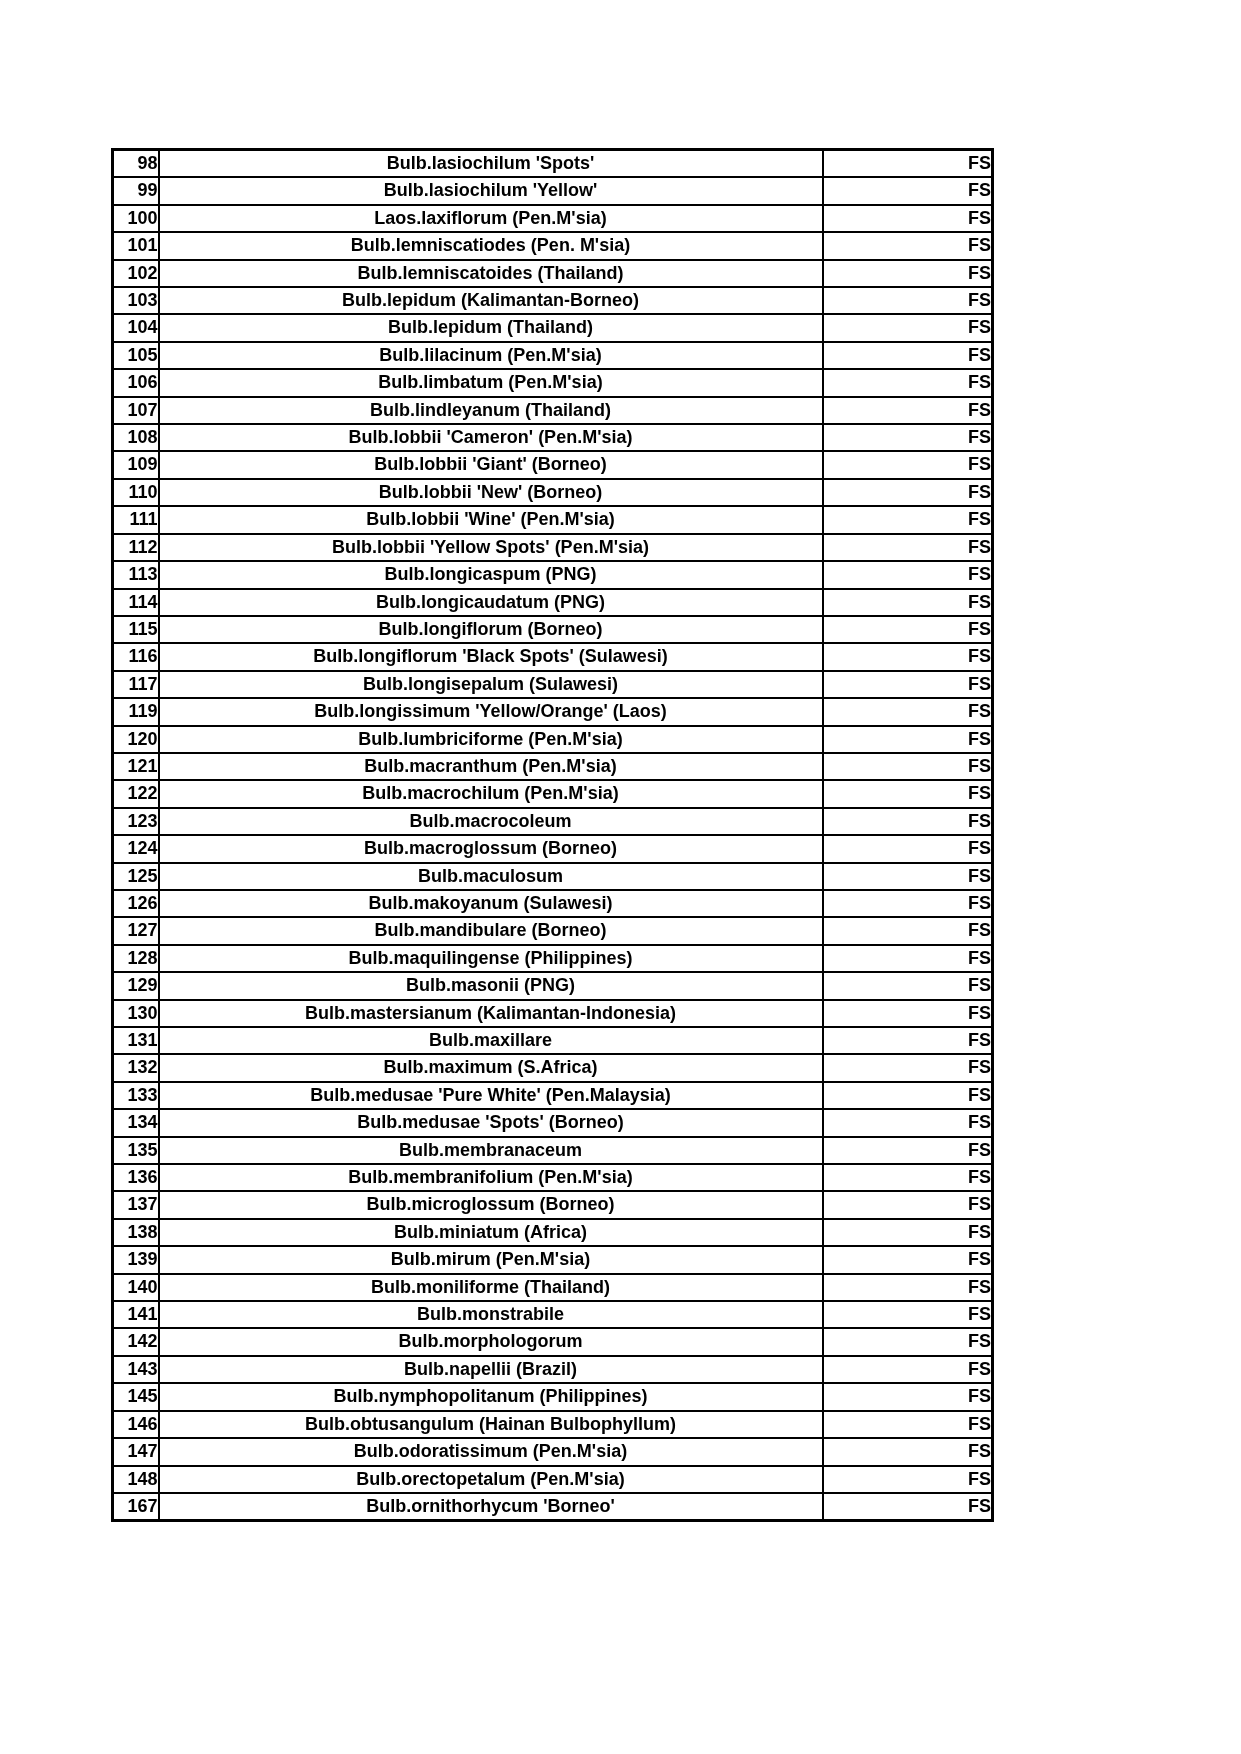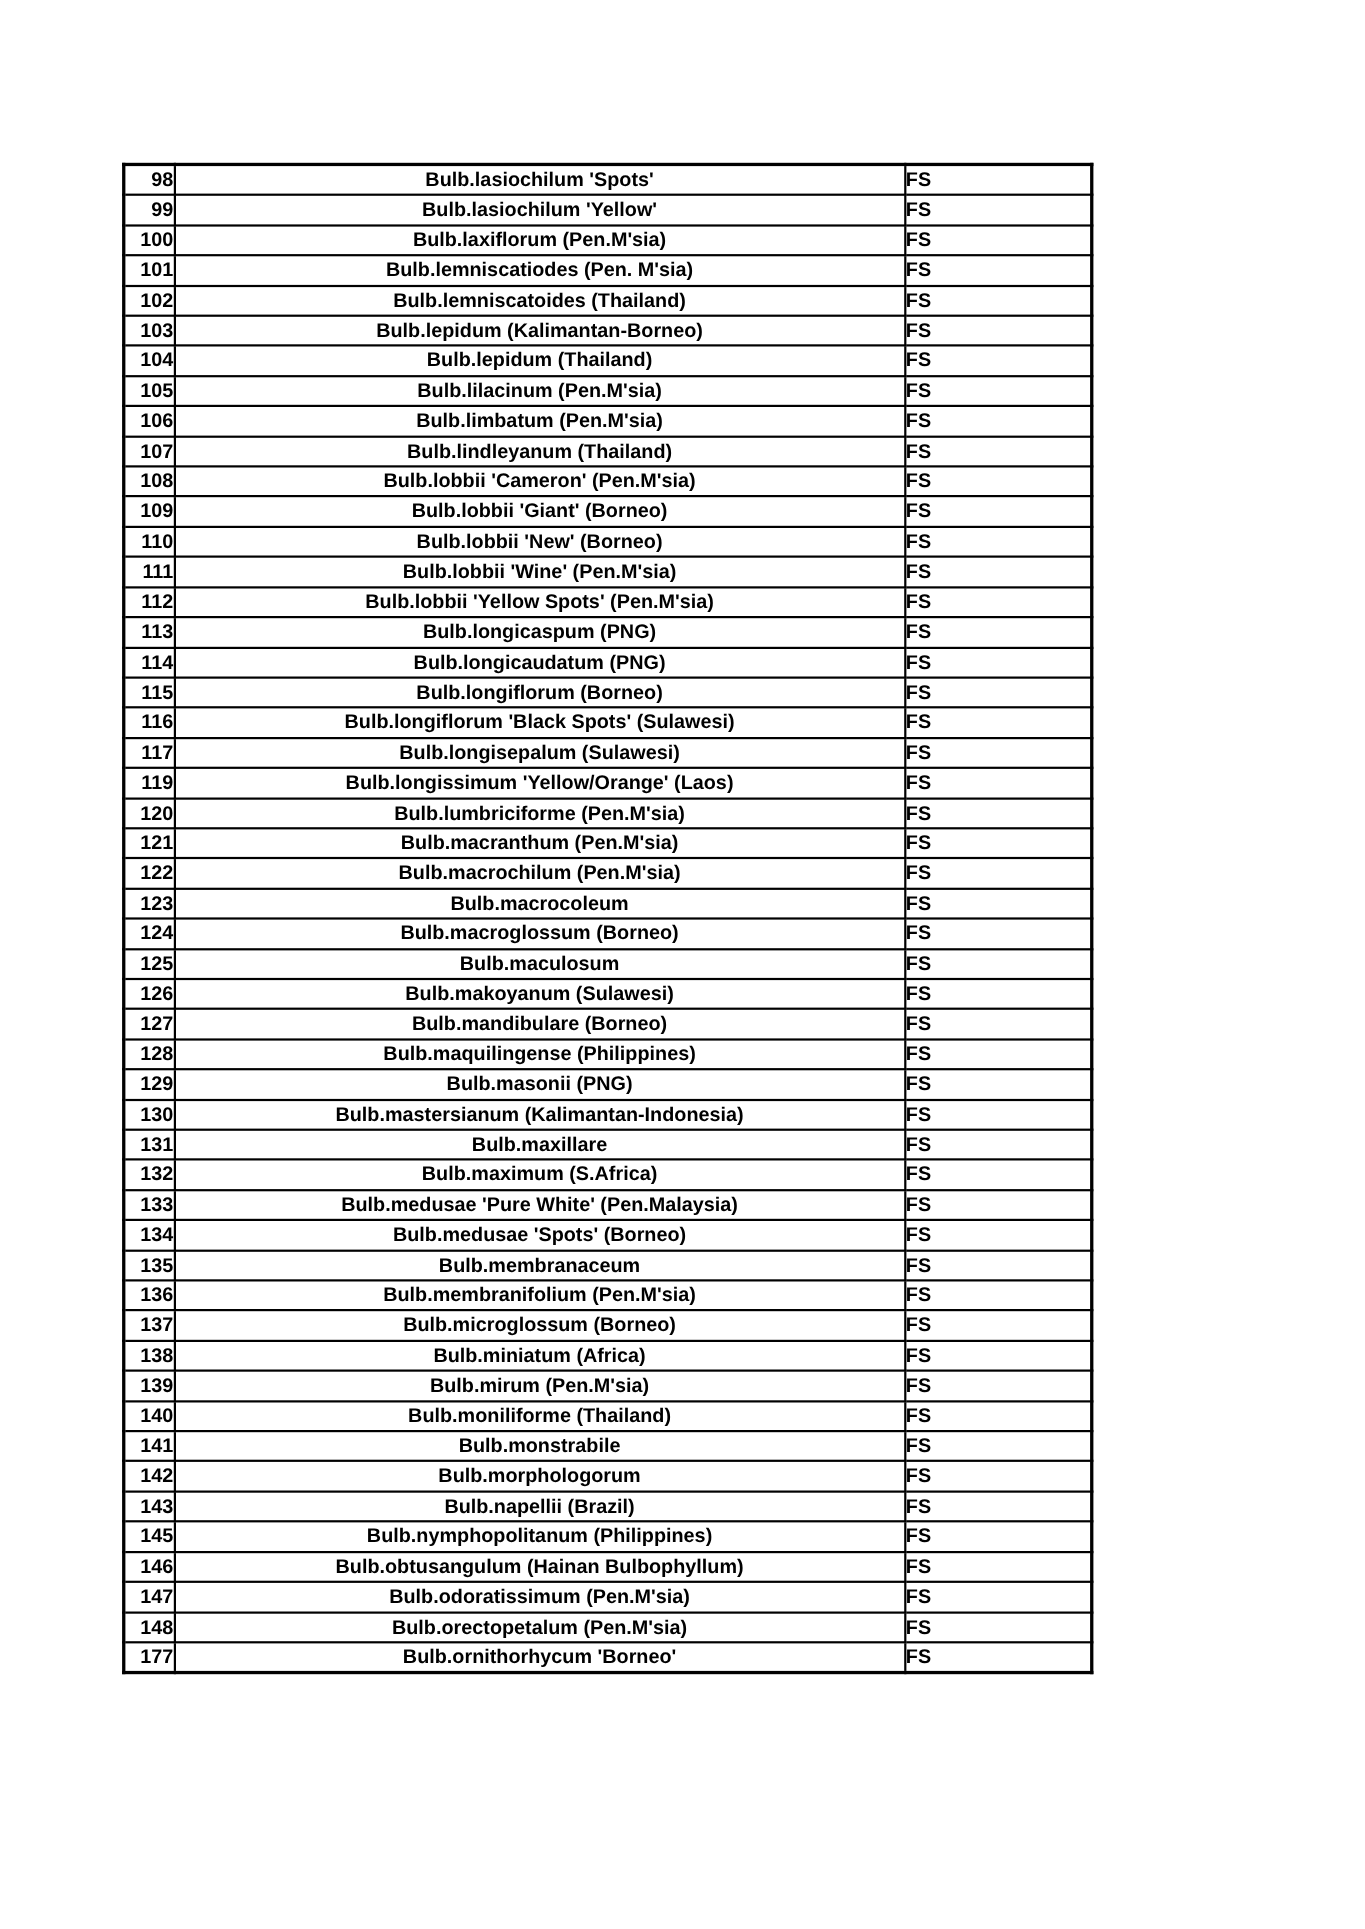--- a/index.html
+++ b/index.html
@@ -39,21 +39,21 @@
   td.num {
     text-align: right;
     padding-right: 5px;
     border-right-width: 3px;
   }
   td.name {
     text-align: center;
     padding-left: 6px;
   }
   td.fs {
-    text-align: left;
+    text-align: right;
   }
 </style>
 </head>
 <body>
 
 <div class="sheet">
   <table class="plant-table">
     <colgroup>
       <col style="width:46px">
       <col style="width:664px">
@@ -65,21 +65,21 @@
     <td class="name">Bulb.lasiochilum 'Spots'</td>
     <td class="fs">FS</td>
   </tr>
         <tr>
     <td class="num">99</td>
     <td class="name">Bulb.lasiochilum 'Yellow'</td>
     <td class="fs">FS</td>
   </tr>
         <tr>
     <td class="num">100</td>
-    <td class="name">Bulb.laxiflorum (Pen.M'sia)</td>
+    <td class="name">Laos.laxiflorum (Pen.M'sia)</td>
     <td class="fs">FS</td>
   </tr>
         <tr>
     <td class="num">101</td>
     <td class="name">Bulb.lemniscatiodes (Pen. M'sia)</td>
     <td class="fs">FS</td>
   </tr>
         <tr>
     <td class="num">102</td>
     <td class="name">Bulb.lemniscatoides (Thailand)</td>
@@ -299,19 +299,19 @@
     <td class="num">147</td>
     <td class="name">Bulb.odoratissimum (Pen.M'sia)</td>
     <td class="fs">FS</td>
   </tr>
         <tr>
     <td class="num">148</td>
     <td class="name">Bulb.orectopetalum (Pen.M'sia)</td>
     <td class="fs">FS</td>
   </tr>
         <tr>
-    <td class="num">177</td>
+    <td class="num">167</td>
     <td class="name">Bulb.ornithorhycum 'Borneo'</td>
     <td class="fs">FS</td>
   </tr>
       </tbody>
   </table>
 </div>
 
 </body></html>

